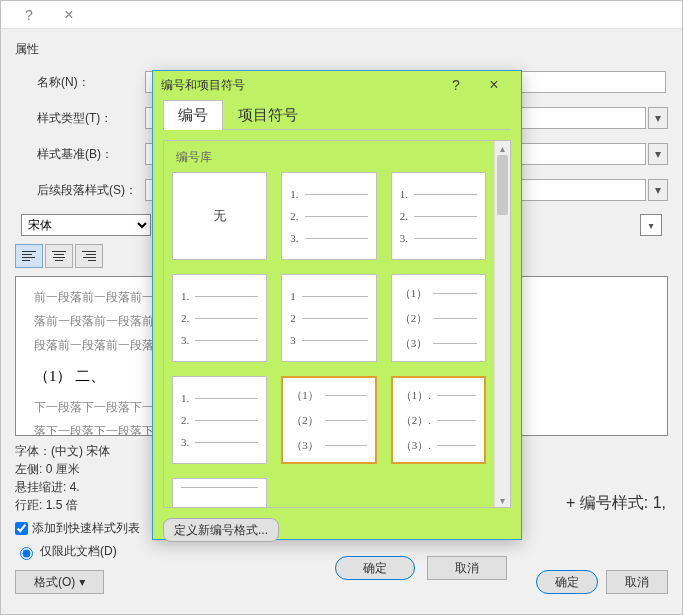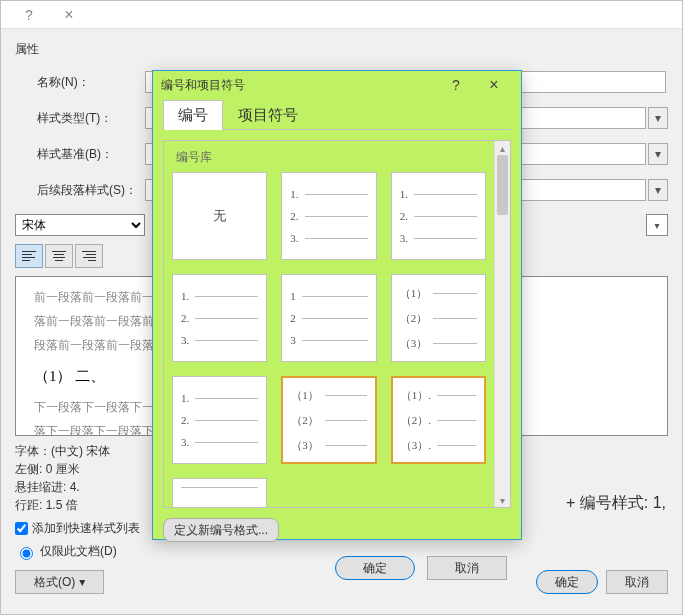--- a/index.html
+++ b/index.html
@@ -14,21 +14,21 @@
 
 .parent-body { padding: 8px 14px 14px 14px; }
 
 .section-label { font-size: 12px; margin: 4px 0 6px 0; color: #333; }
 
 .form-row { display: flex; align-items: center; margin: 12px 0; height: 24px; }
 .form-row label { width: 130px; padding-left: 22px; color: #333; }
 .form-row .field { flex: 1; height: 22px; border: 1px solid #aaa; background: #fff; margin-right: 2px; }
 .form-row .tiny-drop { width: 20px; height: 22px; border: 1px solid #aaa; background: #eee; display: flex; align-items: center; justify-content: center; color: #555; }
 
-.format-bar { display: flex; align-items: center; gap: 4px; margin: 6px 0; }
+.format-bar { display: flex; align-items: center; gap: 4px; margin: 6px 6px; }
 .format-bar select { height: 22px; border: 1px solid #888; background: #fff; padding: 0 2px; font-size: 12px; }
 .format-bar .drop-sq { width: 22px; height: 22px; border: 1px solid #888; background: #fff; display: inline-flex; align-items: center; justify-content: center; color: #555; font-size: 10px; }
 
 .align-bar { display: flex; gap: 2px; margin: 8px 0; }
 .align-bar .btn { width: 28px; height: 24px; border: 1px solid #adadad; display: flex; align-items: center; justify-content: center; background: #e8e8e8; color: #333; }
 .align-bar .btn.active { background: #d0e4f5; border-color: #7aa7c7; }
 .align-lines { display: flex; flex-direction: column; gap: 2px; width: 14px; }
 .align-lines span { height: 1px; background: #333; display: block; }
 .align-left span:nth-child(1){width:100%} .align-left span:nth-child(2){width:70%} .align-left span:nth-child(3){width:90%} .align-left span:nth-child(4){width:60%}
 .align-center span{margin:0 auto} .align-center span:nth-child(1){width:100%} .align-center span:nth-child(2){width:70%} .align-center span:nth-child(3){width:90%} .align-center span:nth-child(4){width:60%}

